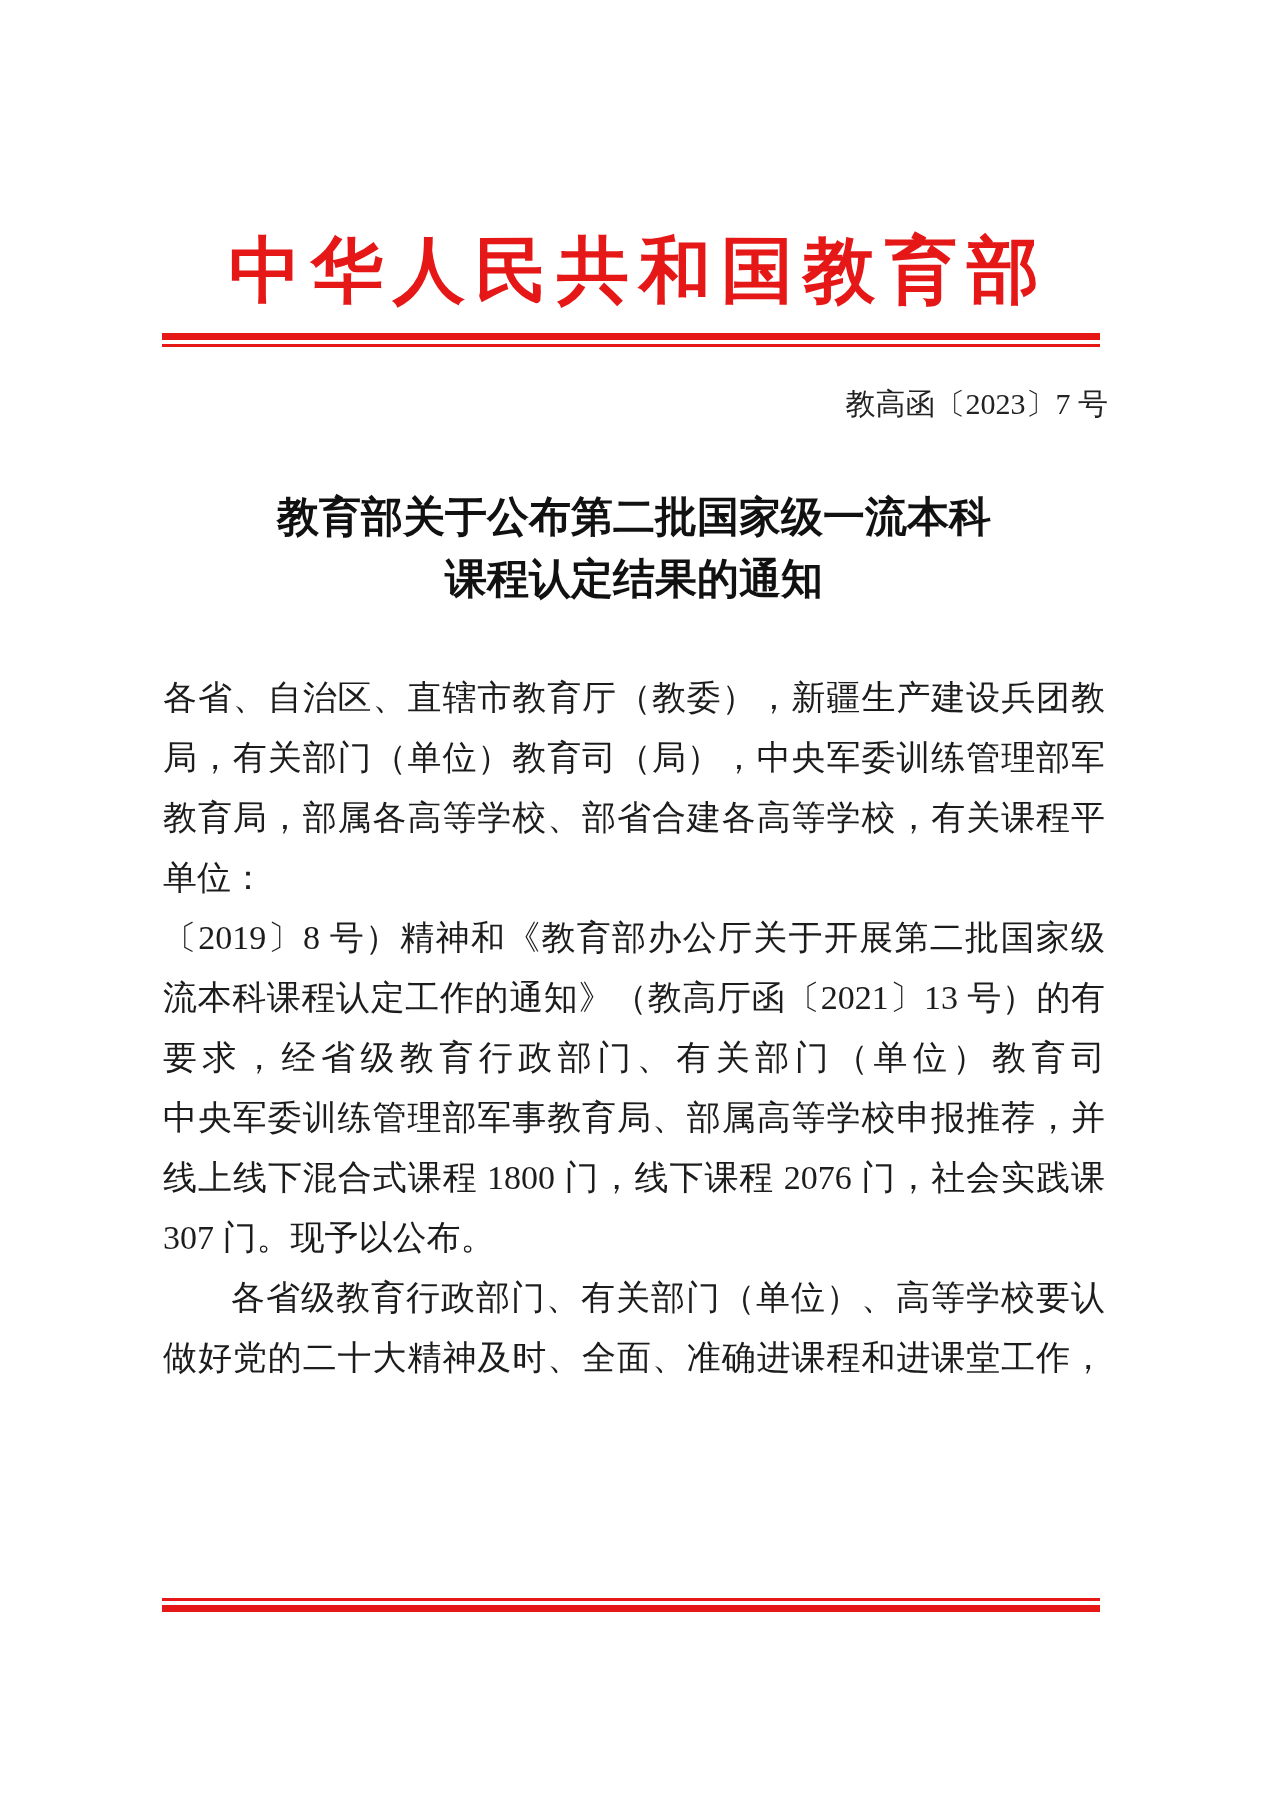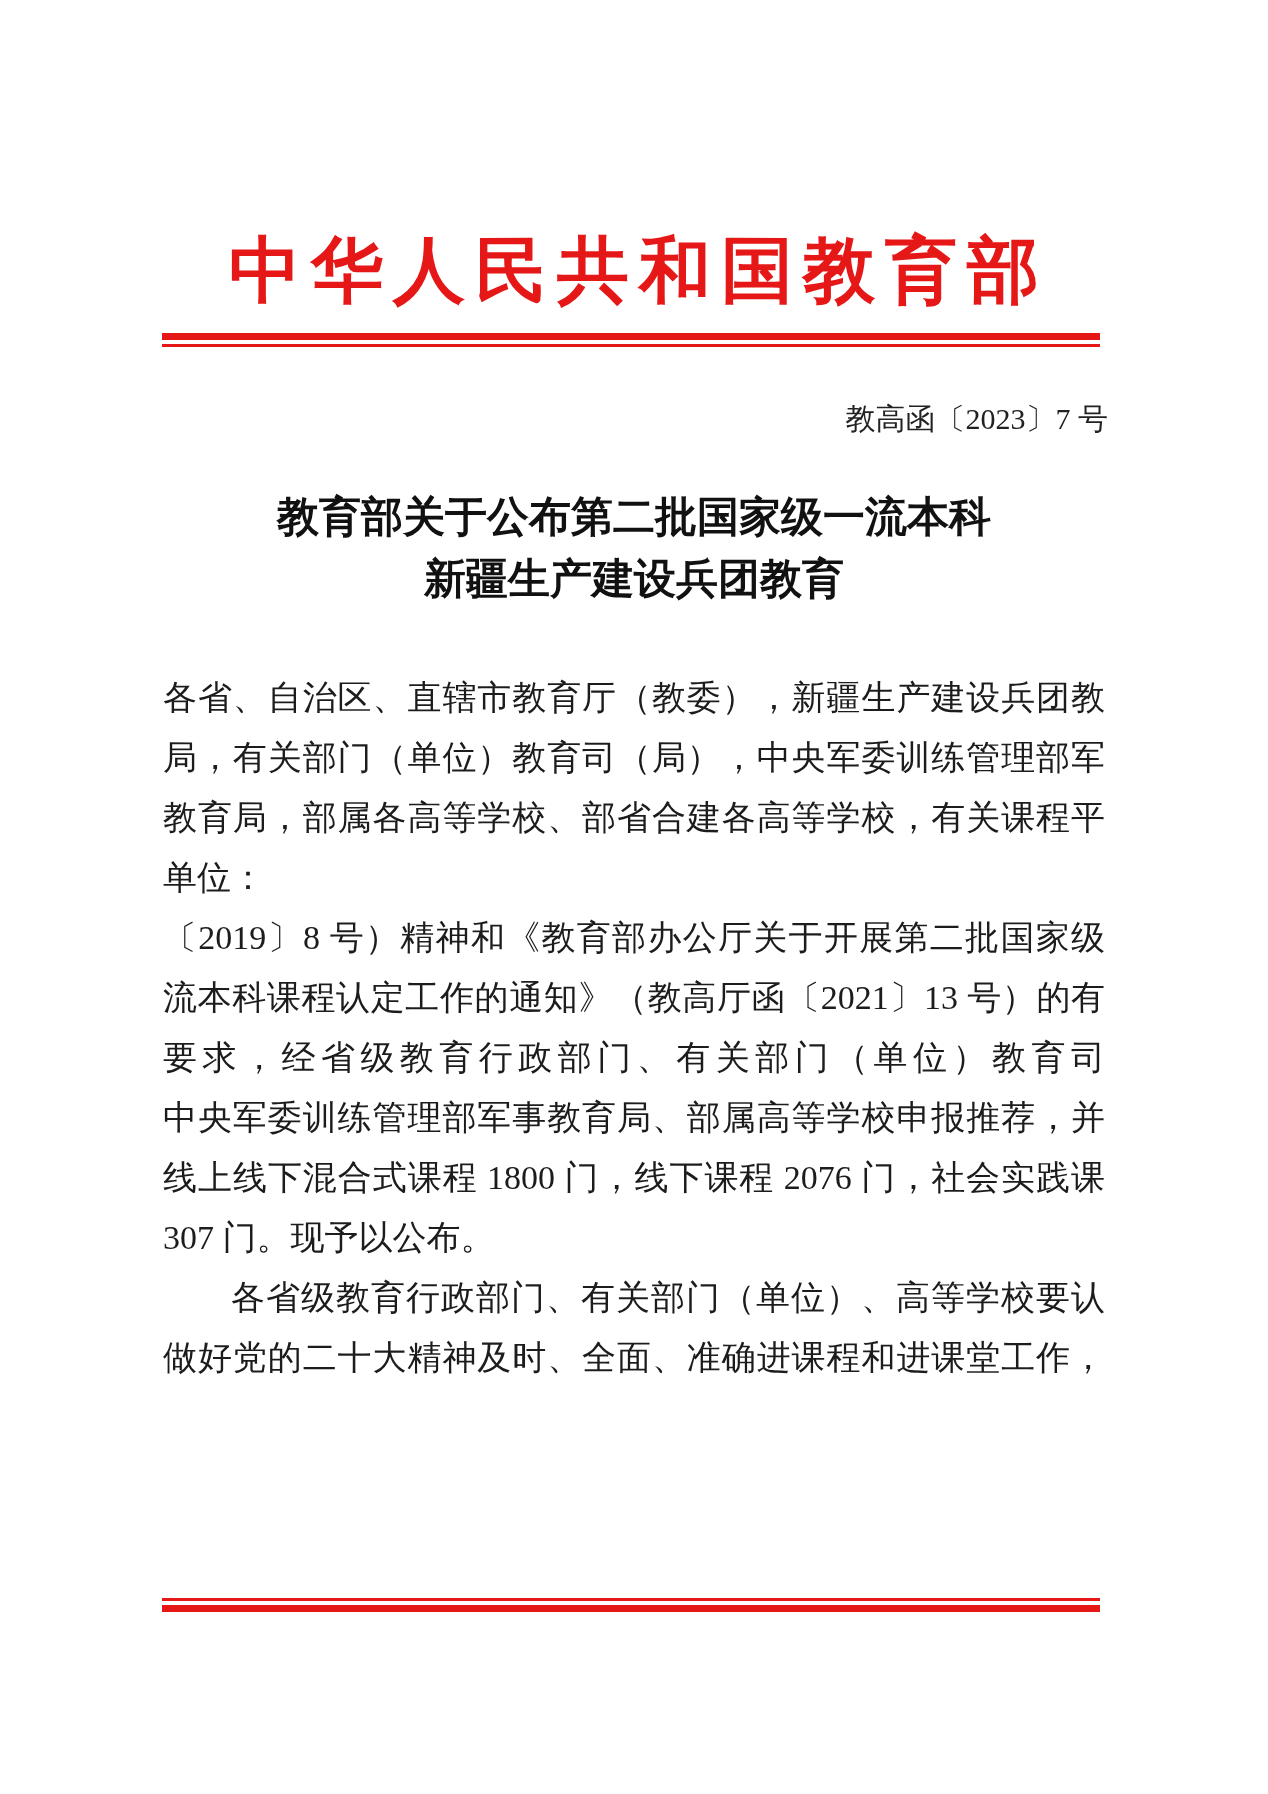--- a/index.html
+++ b/index.html
@@ -28,21 +28,21 @@
     margin-top: 24px;
   }
   .rule { position: absolute; left: 162px; width: 938px; }
   .rule-top { top: 333px; }
   .rule-bottom { top: 1598px; }
   .rule .bar-thick { height: 7px; background: var(--red, #e61717); }
   .rule .bar-thin  { height: 3px; background: var(--red, #e61717); }
   .rule .bar-gap   { height: 4px; background: transparent; }
   .doc-number {
     position: absolute;
-    top: 399px;
+    top: 384px;
     right: 160px;
     font-size: 30px;
     color: #222222;
     white-space: nowrap;
   }
   .notice-title {
     position: absolute;
     top: 486px;
     left: 0;
     width: 100%;
@@ -85,21 +85,21 @@
   <div class="rule rule-top">
     <div class="bar-thick"></div>
     <div class="bar-gap"></div>
     <div class="bar-thin"></div>
   </div>
 
   <div class="doc-number">教高函〔2023〕7 号</div>
 
   <div class="notice-title">
     <div>教育部关于公布第二批国家级一流本科</div>
-    <div>新疆生产建设兵团教育</div>
+    <div>课程认定结果的通知</div>
   </div>
 
   <div class="notice-body">
     <div class="body-line">各省、自治区、直辖市教育厅（教委），新疆生产建设兵团教育</div>
     <div class="body-line">局，有关部门（单位）教育司（局），中央军委训练管理部军事</div>
     <div class="body-line">教育局，部属各高等学校、部省合建各高等学校，有关课程平台</div>
     <div class="body-line plain">单位：</div>
     <div class="body-line">〔2019〕8 号）精神和《教育部办公厅关于开展第二批国家级一</div>
     <div class="body-line">流本科课程认定工作的通知》（教高厅函〔2021〕13 号）的有关</div>
     <div class="body-line">要求，经省级教育行政部门、有关部门（单位）教育司（局）、</div>

